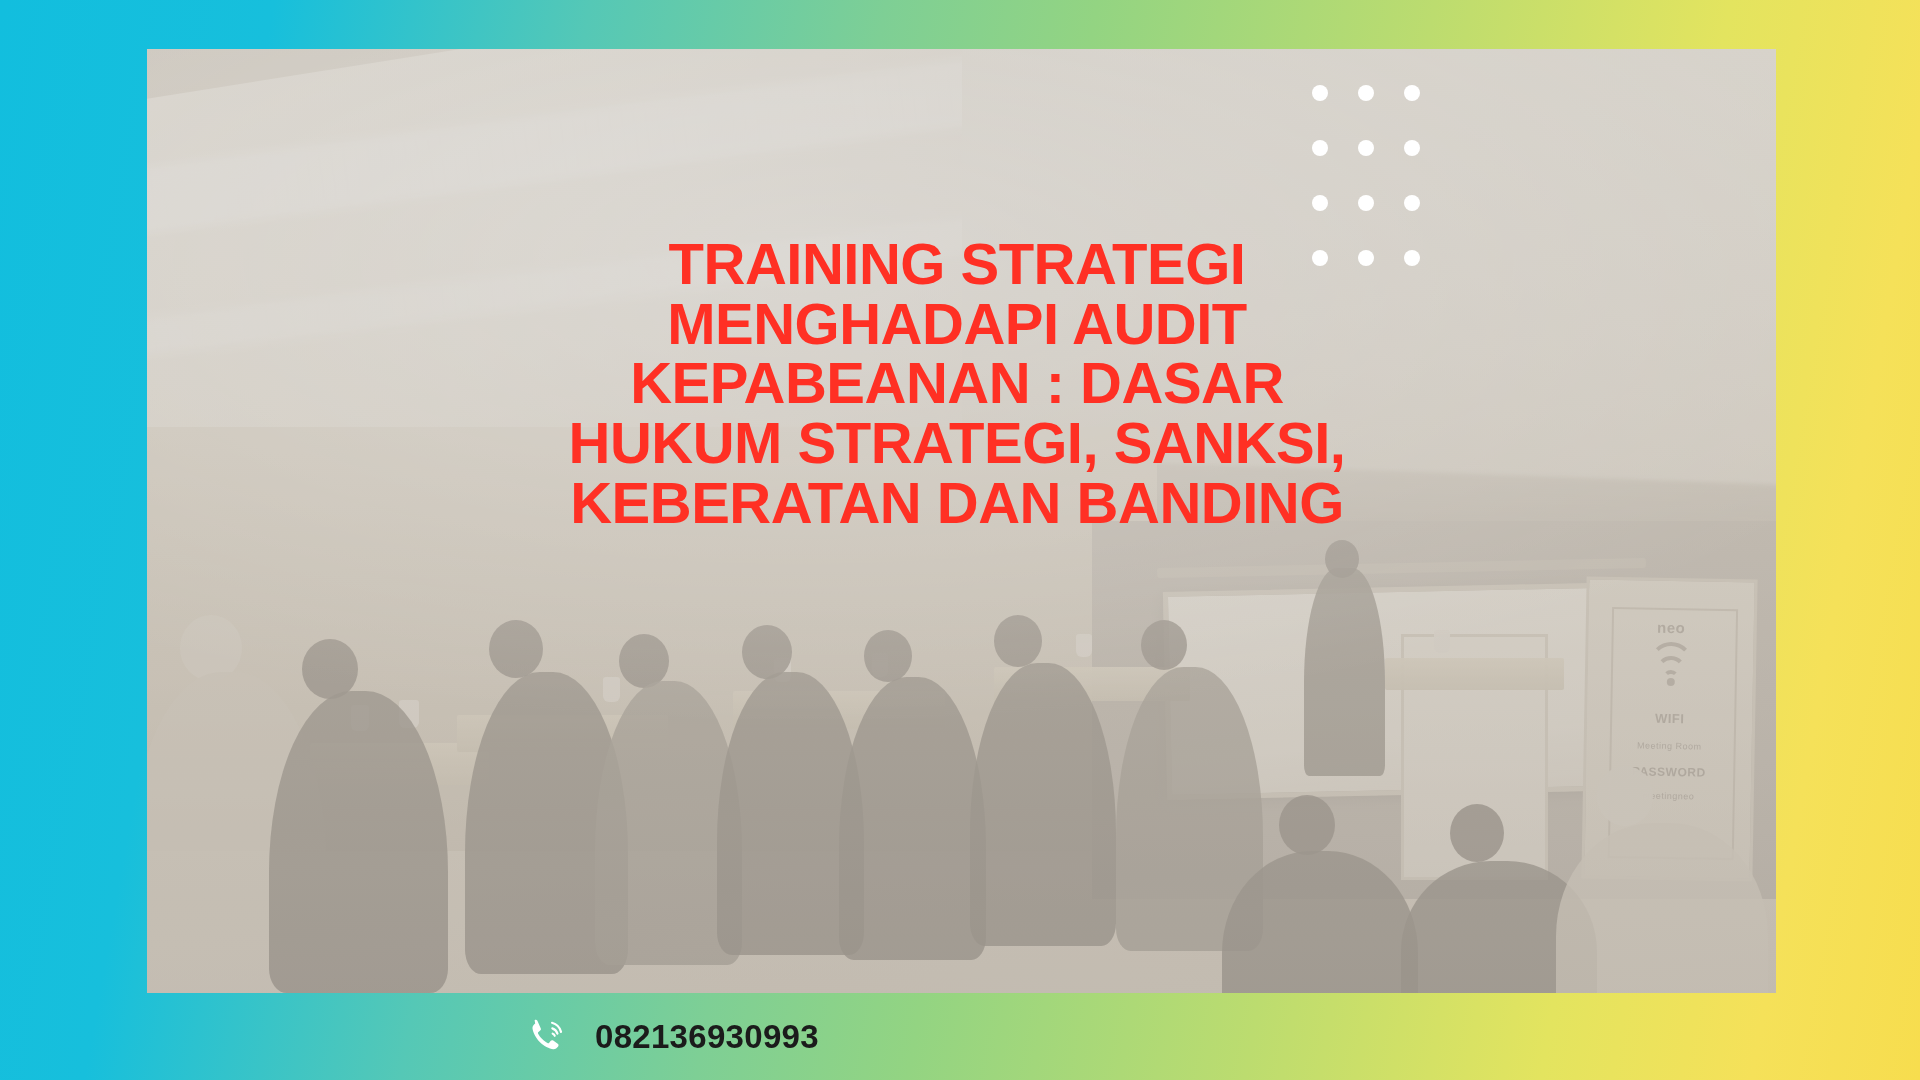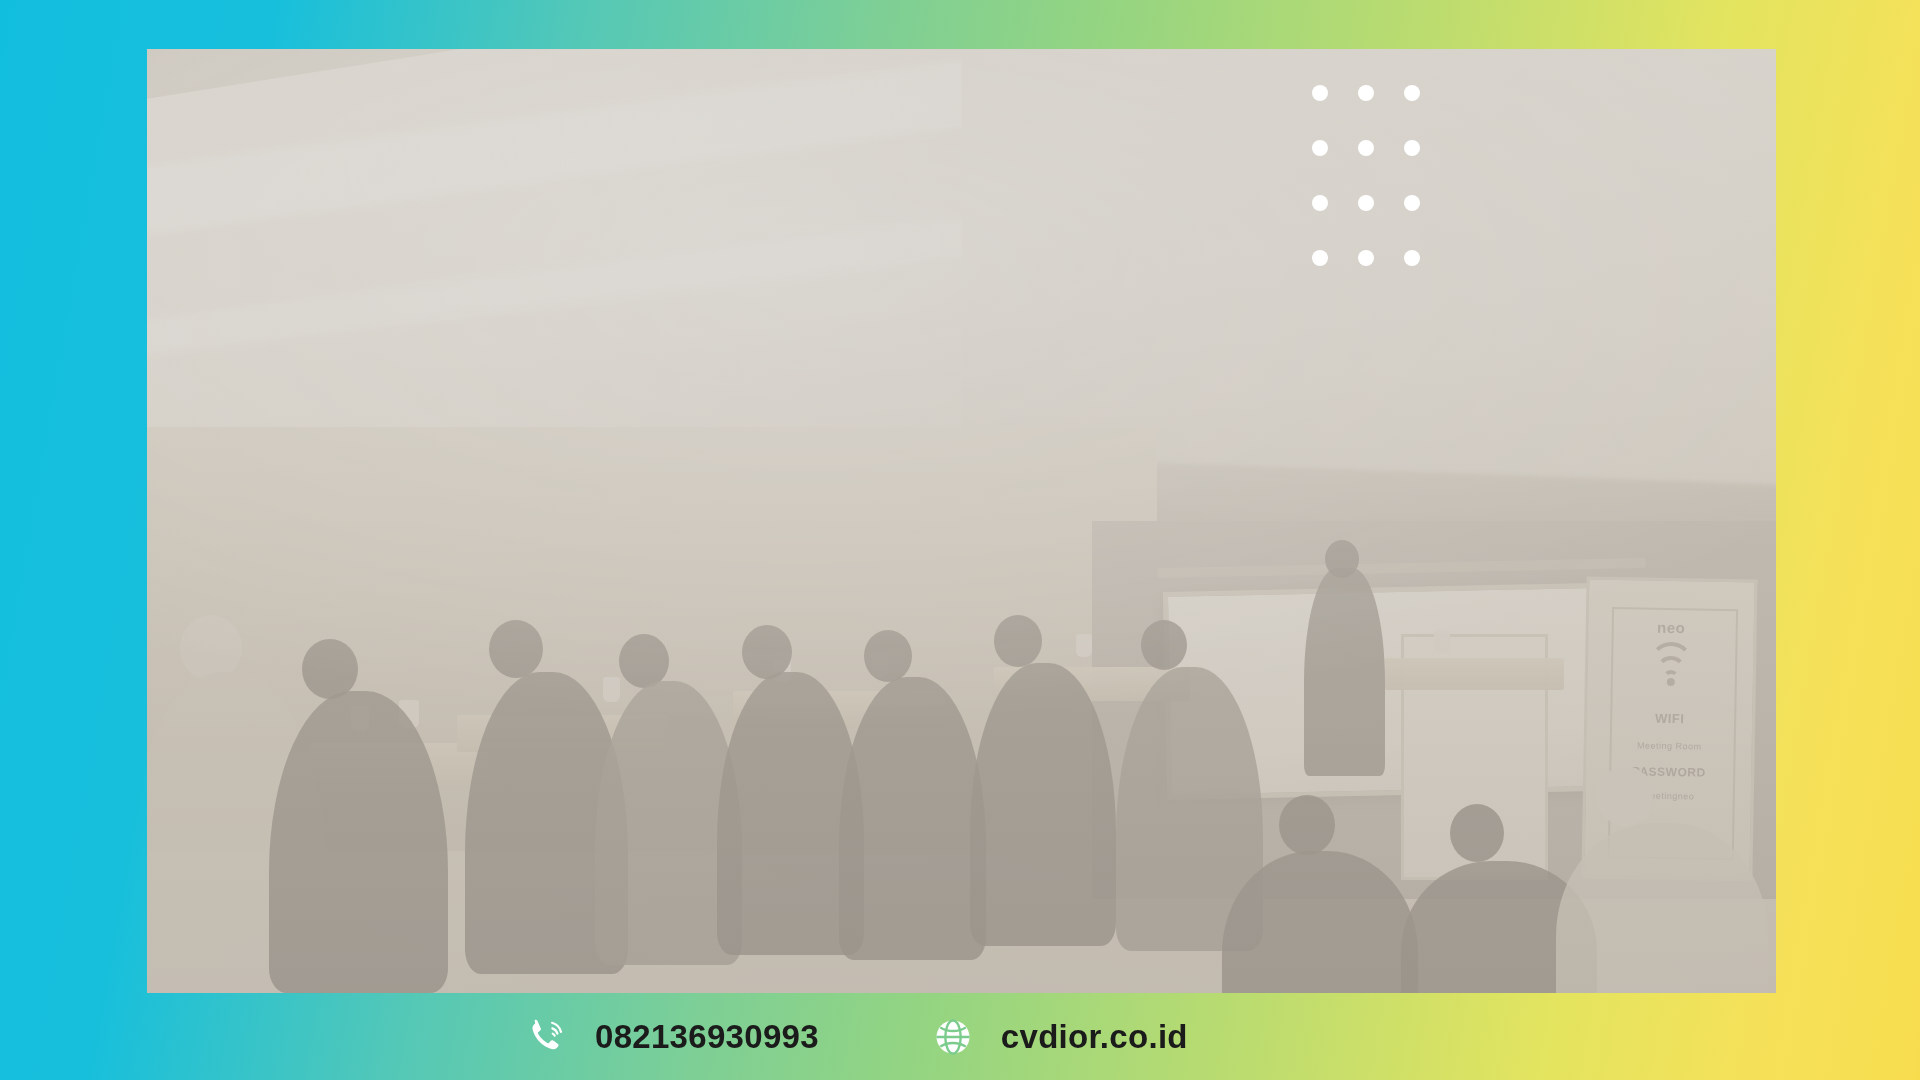--- a/index.html
+++ b/index.html
@@ -165,21 +165,21 @@
     position:absolute; left:380px; top:805px; width:860px;
     text-align:center;
     color:#131313;
     font-size:23.5px; line-height:1.42; font-weight:bold;
   }
 
   
   #contact-bar{
     position:absolute; left:0; top:993px; width:1920px; height:87px;
     display:flex; align-items:center;
-    padding-left:525px; gap:112px;
+    padding-left:525px; gap:60px;
   }
   .contact-item{ display:flex; align-items:center; gap:26px; }
   .contact-text{ font-size:33px; font-weight:bold; color:#1b1b1b; letter-spacing:.3px;}
   .ic{ width:44px;height:44px; flex:none; }
 </style>
 </head>
 <body>
 
 <div id="photo-panel">
   <div class="room-base"></div>
@@ -272,41 +272,30 @@
       <div class="dot" style="left: 46px; top: 55px; background: rgb(255, 255, 255);"></div>
       <div class="dot" style="left: 92px; top: 55px; background: rgb(255, 255, 255);"></div>
       <div class="dot" style="left: 0px; top: 110px; background: rgb(255, 255, 255);"></div>
       <div class="dot" style="left: 46px; top: 110px; background: rgb(255, 255, 255);"></div>
       <div class="dot" style="left: 92px; top: 110px; background: rgb(255, 255, 255);"></div>
       <div class="dot" style="left: 0px; top: 165px; background: rgb(255, 255, 255);"></div>
       <div class="dot" style="left: 46px; top: 165px; background: rgb(255, 255, 255);"></div>
       <div class="dot" style="left: 92px; top: 165px; background: rgb(255, 255, 255);"></div>
     </div>
 
+  <div id="headline">TRAINING STRATEGI MENGHADAPI AUDIT KEPABEANAN : DASAR HUKUM STRATEGI, SANKSI, KEBERATAN DAN BANDING</div>
 
 </div>
 
 <div id="contact-bar">
 
   <div class="contact-item">
     <svg class="ic" viewBox="0 0 48 48">
       <path d="M11 9c-2 1.5-3.5 3.6-3.2 5.8.6 4.6 4 11.3 8.6 16s11.4 8.1 16 8.7c2.2.3 4.3-1.2 5.8-3.2.8-1.1.6-2.5-.5-3.3l-5.3-3.8c-1-.7-2.4-.5-3.2.5l-1.6 2c-.5.6-1.3.8-2 .4-2-1-4.3-2.8-6.3-4.8s-3.8-4.3-4.8-6.3c-.4-.7-.2-1.5.4-2l2-1.6c1-.8 1.2-2.2.5-3.2L13.6 5.6c-.8-1.1-2.2-1.3-3.3-.5z" fill="#ffffff" transform="translate(1,1) scale(0.92)"></path>
       <path d="M29.5 8.5a14 14 0 0 1 9.8 9.9" fill="none" stroke="#ffffff" stroke-width="2.4" stroke-linecap="round"></path>
       <path d="M29.8 14.6a8.4 8.4 0 0 1 5.6 5.7" fill="none" stroke="#ffffff" stroke-width="2.4" stroke-linecap="round"></path>
       <path d="M30.2 20.4a3.4 3.4 0 0 1 2.2 2.3" fill="none" stroke="#ffffff" stroke-width="2.4" stroke-linecap="round"></path>
     </svg>
     <span class="contact-text">082136930993</span>
   </div>
 
-  <div class="contact-item">
-    <svg class="ic" viewBox="0 0 48 48">
-      <circle cx="24" cy="24" r="18" fill="#ffffff"></circle>
-      <g fill="none" stroke="#7ACB8C" stroke-width="2.6">
-        <ellipse cx="24" cy="24" rx="8.4" ry="18"></ellipse>
-        <line x1="6" y1="24" x2="42" y2="24"></line>
-        <path d="M10 13.5c3.9 2.6 8.7 4 14 4s10.1-1.4 14-4"></path>
-        <path d="M10 34.5c3.9-2.6 8.7-4 14-4s10.1 1.4 14 4"></path>
-      </g>
-    </svg>
-    <span class="contact-text">cvdior.co.id</span>
-  </div>
 
 </div>
 
 </body></html>

